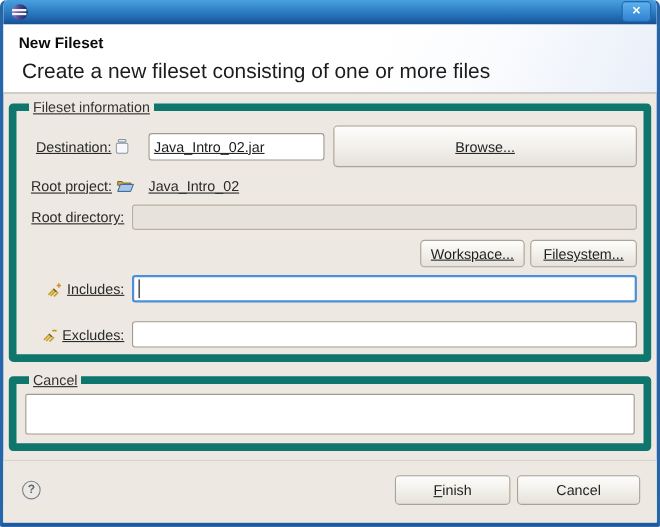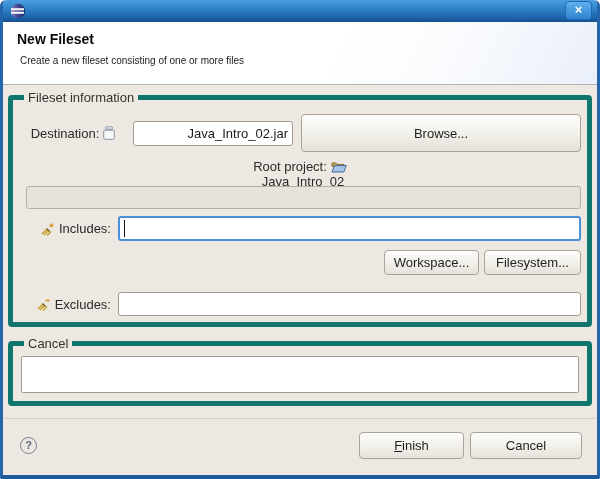--- a/index.html
+++ b/index.html
@@ -26,61 +26,60 @@
     color:#fff; font-weight:bold; font-size:13px; line-height:16px; text-align:center;
     cursor:default;
   }
 
   
   .banner {
     height:63px; background: linear-gradient(115deg, #ffffff 55%, #fbfcfe 72%, #e9eff9 100%);
     border-bottom:1px solid #b4b4b4; padding:9px 0 0 14px;
   }
   .banner .title { font-weight:bold; font-size:14px; color:#0a0a0a; }
-  .banner .subtitle { margin-top:8px; padding-left:3px; font-size:10px; color:#1c1c1c; }
+  .banner .subtitle { margin-top:8px; padding-left:3px; font-size:19px; color:#1c1c1c; }
 
   
   .body { padding:3px 5px 0 5px; }
 
   fieldset.group {
-    border:5px solid #0f766e; border-radius:4px; padding:2px 6px 6px 6px; margin-top:2px;
+    border:7px solid #0f766e; border-radius:4px; padding:2px 6px 6px 6px; margin-top:2px;text-decoration:underline;
   }
   fieldset.group legend { padding:0 4px; margin-left:5px; color:#35332f; }
 
   .row { display:flex; align-items:center; }
   .lblcell {
     width:92px; flex:none; display:flex; align-items:center; justify-content:flex-end;
     gap:4px; white-space:nowrap;
   }
   .lblcell.wide { width:108px;justify-content:center; }
   .lblcell span.lbltext { white-space:nowrap; }
 
   .txt {
     height:25px; border:1px solid #a29a8c; border-radius:3px; background:#fff;
     font-family:"Liberation Sans", sans-serif; font-size:13px; color:#1a1a1a; padding:0 4px;
     outline:none;
-    text-align:right;
   }
   .dest-input { width:160px; margin-left:6px; }
   .grow-input { flex:1; margin-left:7px; min-width:0; }
   .disabled-input { background:#e7e3dc; border-color:#b7b0a4; height:23px; }
   .input-wrap { position:relative; flex:1; margin-left:7px; display:flex; }
   .input-wrap .txt { flex:1; min-width:0; margin-left:0; }
   .focus .txt { border:2px solid #4a90d9; padding:0 3px; }
   .caret { position:absolute; left:6px; top:4px; width:1px; height:17px; background:#101010; }
 
   .btn {
     background: linear-gradient(#fdfdfc, #f1efe9 55%, #e6e2db);
     border:1px solid #aba496; border-radius:4px;
     font-family:"Liberation Sans", sans-serif; font-size:13px; color:#1f1f1f;
     height:38px; cursor:default;
   }
   .browse-btn { flex:1; margin-left:8px; }
   .row-dest { margin-top:7px; }
-  .row-proj { margin-top:7px; height:20px;flex-direction:column; }
+  .row-proj { margin-top:7px; height:20px; }
   .proj-value { margin-left:6px; }
   .row-rootdir { margin-top:7px; }
   .row-wsfs { margin-top:9px; justify-content:flex-end; gap:5px; }
   .ws-btn { width:95px; height:25px; }
   .fs-btn { width:97px; height:25px; }
   .row-inc { margin-top:7px; }
   .row-exc { margin-top:17px; }
   .row-exc .txt { height:24px; }
 
   .preview-group { margin-top:9px !important; }
@@ -154,43 +153,46 @@
           <span class="lbltext">Root project:</span>
           <svg class="icon" width="16" height="12" viewBox="0 0 16 12">
             <path d="M1 2 h4 l1 1.4 h7 v2 H1 z" fill="#c7a84e" stroke="#6b5a22" stroke-width="0.8"></path>
             <path d="M1 11 L3.5 4.6 h11.8 L12.8 11 z" fill="#a9c6e8" stroke="#33608f" stroke-width="0.9"></path>
           </svg>
         </div>
         <span class="proj-value">Java_Intro_02</span>
       </div>
 
       <div class="row row-rootdir">
+        <div class="lblcell">
+          <span class="lbltext">Root directory:</span>
+        </div>
         <input class="txt grow-input disabled-input" type="text" disabled="" value="" style="">
+      </div>
+
+      <div class="row row-wsfs">
+        <button class="btn ws-btn">Workspace...</button>
+        <button class="btn fs-btn">Filesystem...</button>
       </div>
 
       <div class="row row-inc">
         <div class="lblcell">
           <svg class="icon" width="14" height="14" viewBox="0 0 14 14">
             <path d="M1 12 L6 7 M3 13 L8 8 M6 13.5 L10 9.5" stroke="#caa32c" stroke-width="1.6" fill="none"></path>
             <path d="M5.5 6.5 L8.5 9.5" stroke="#6b5a22" stroke-width="1.2"></path>
             <path d="M10.5 1.5 v4 M8.5 3.5 h4" stroke="#d78f1e" stroke-width="1.4"></path>
           </svg>
           <span class="lbltext">Includes:</span>
         </div>
         <div class="input-wrap focus">
           <input class="txt" type="text" value="" style="">
           <div class="caret"></div>
         </div>
       </div>
 
-      <div class="row row-wsfs">
-        <button class="btn ws-btn">Workspace...</button>
-        <button class="btn fs-btn">Filesystem...</button>
-      </div>
-
       <div class="row row-exc">
         <div class="lblcell">
           <svg class="icon" width="14" height="14" viewBox="0 0 14 14">
             <path d="M1 12 L6 7 M3 13 L8 8 M6 13.5 L10 9.5" stroke="#caa32c" stroke-width="1.6" fill="none"></path>
             <path d="M5.5 6.5 L8.5 9.5" stroke="#6b5a22" stroke-width="1.2"></path>
             <path d="M8.5 3.5 h4" stroke="#d78f1e" stroke-width="1.6"></path>
           </svg>
           <span class="lbltext">Excludes:</span>
         </div>
         <input class="txt grow-input" type="text" value="" style="">

